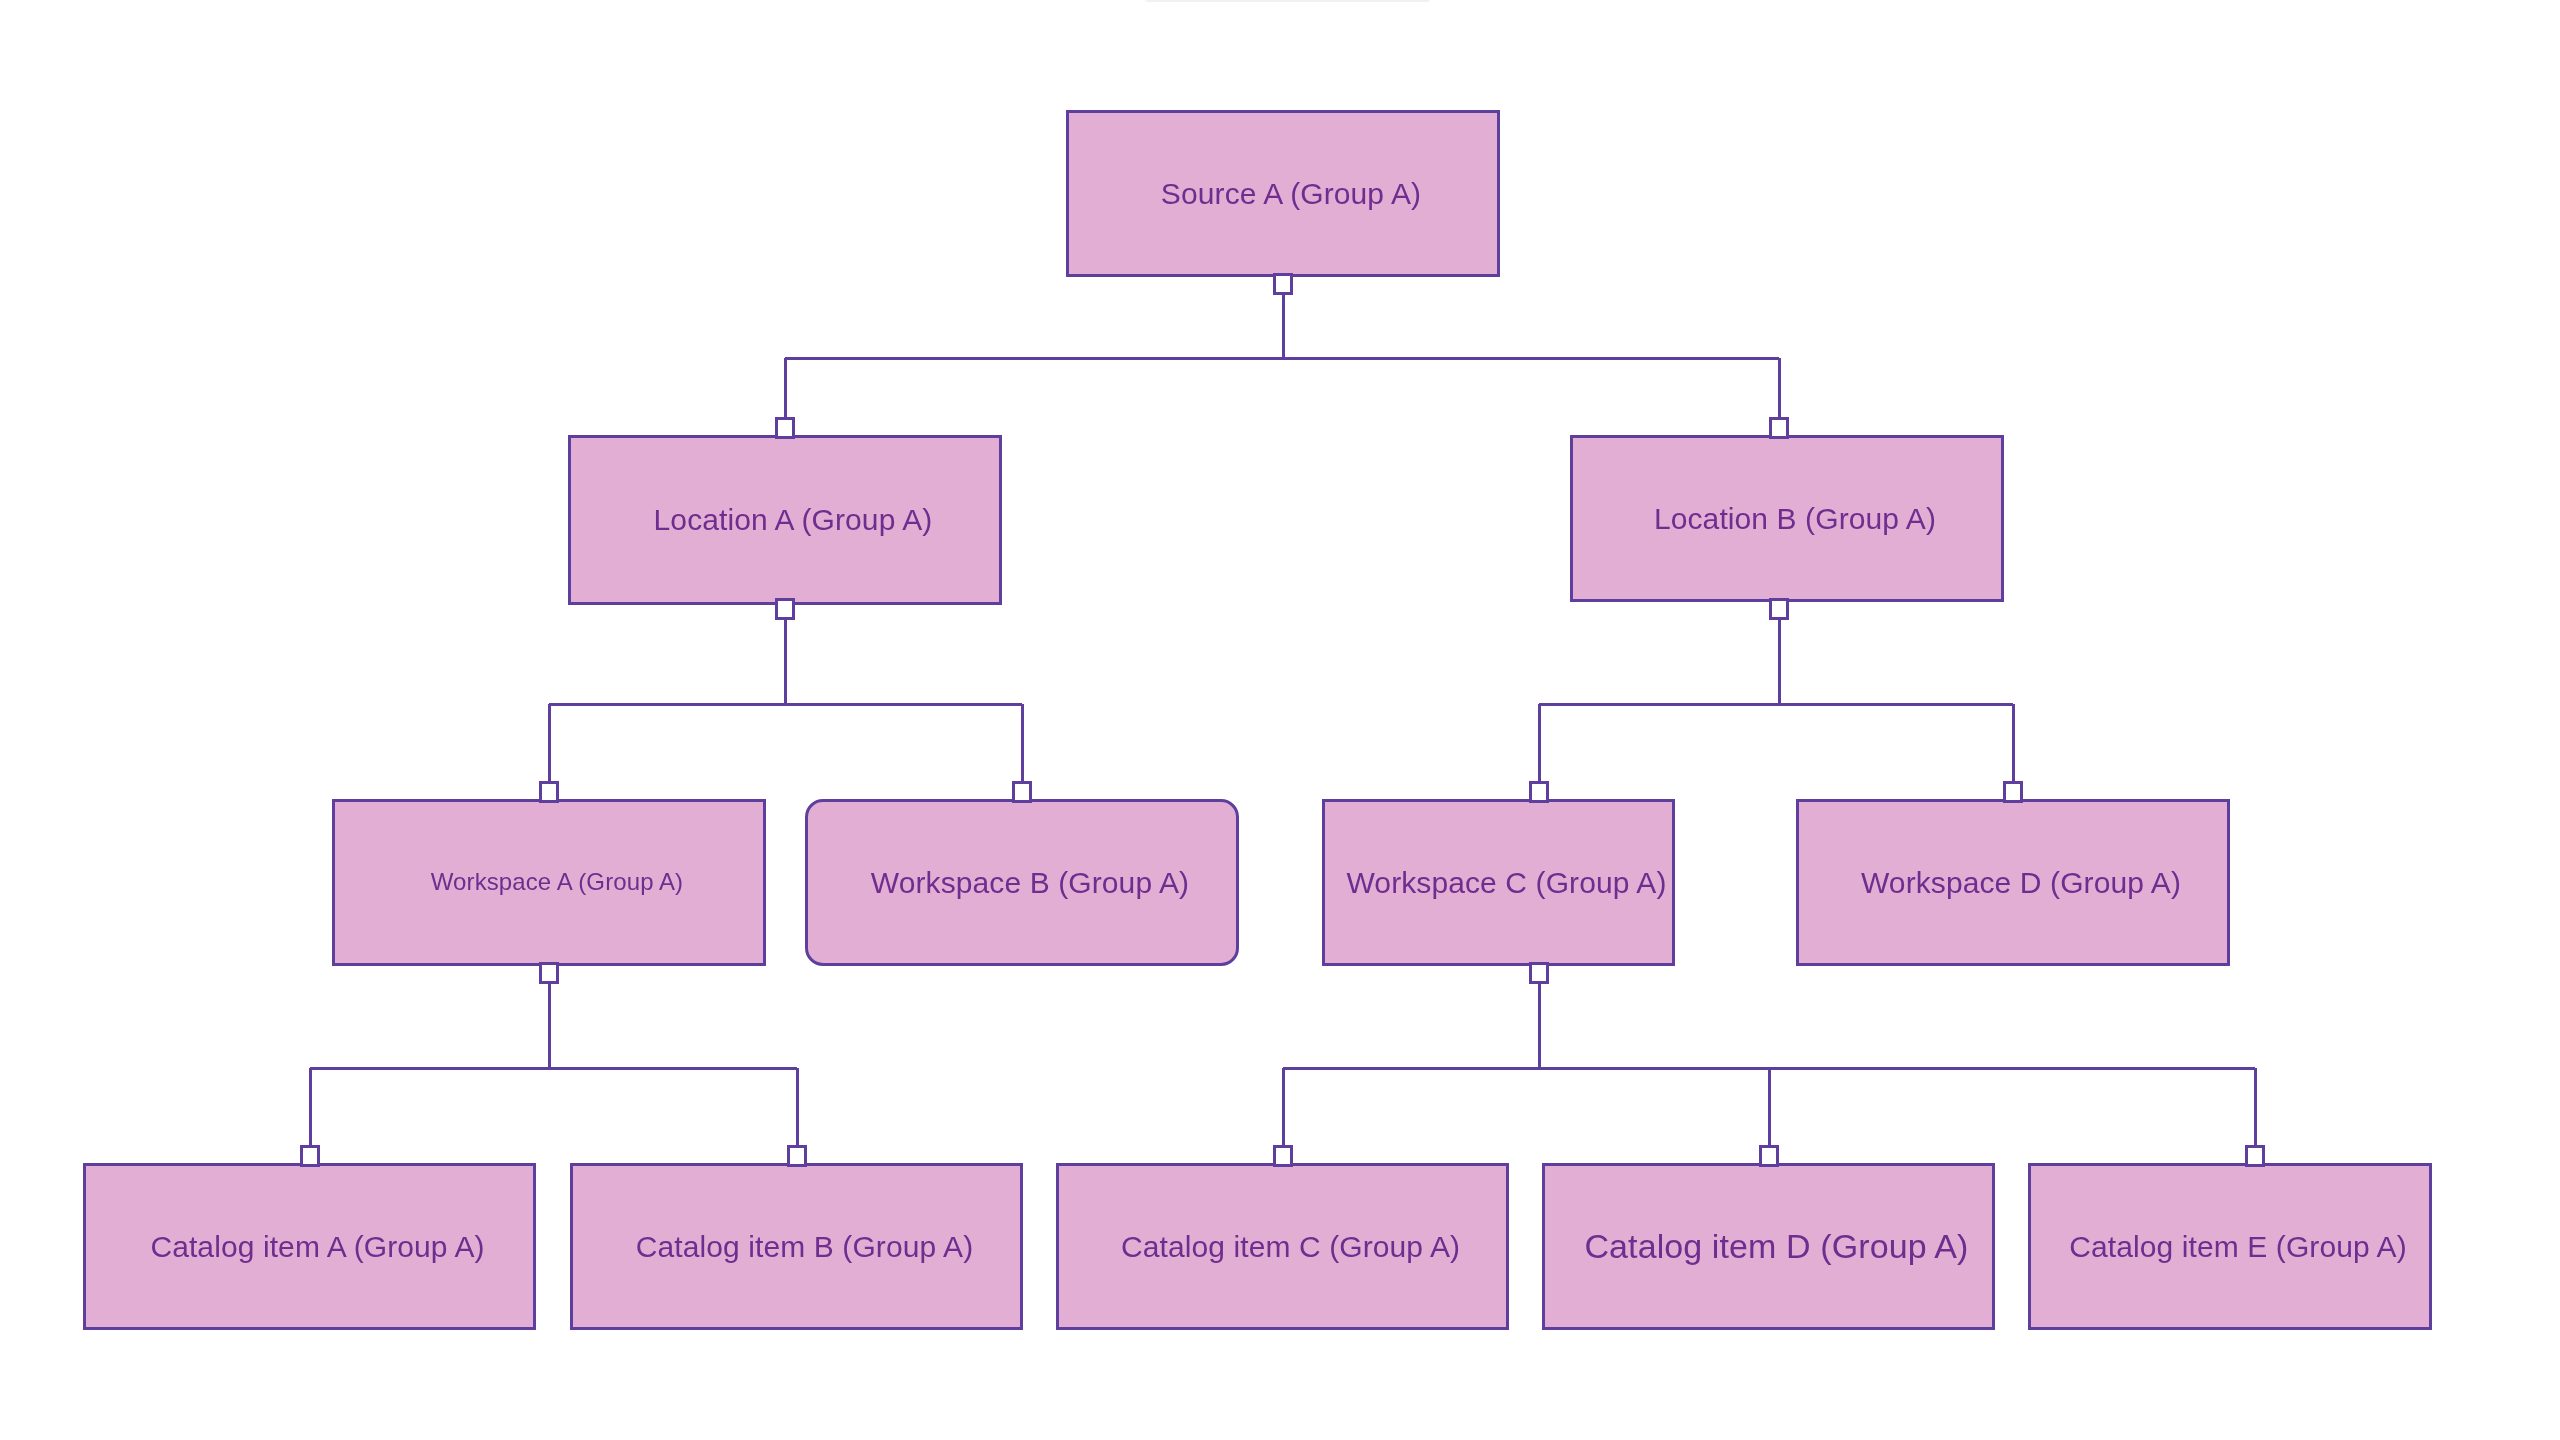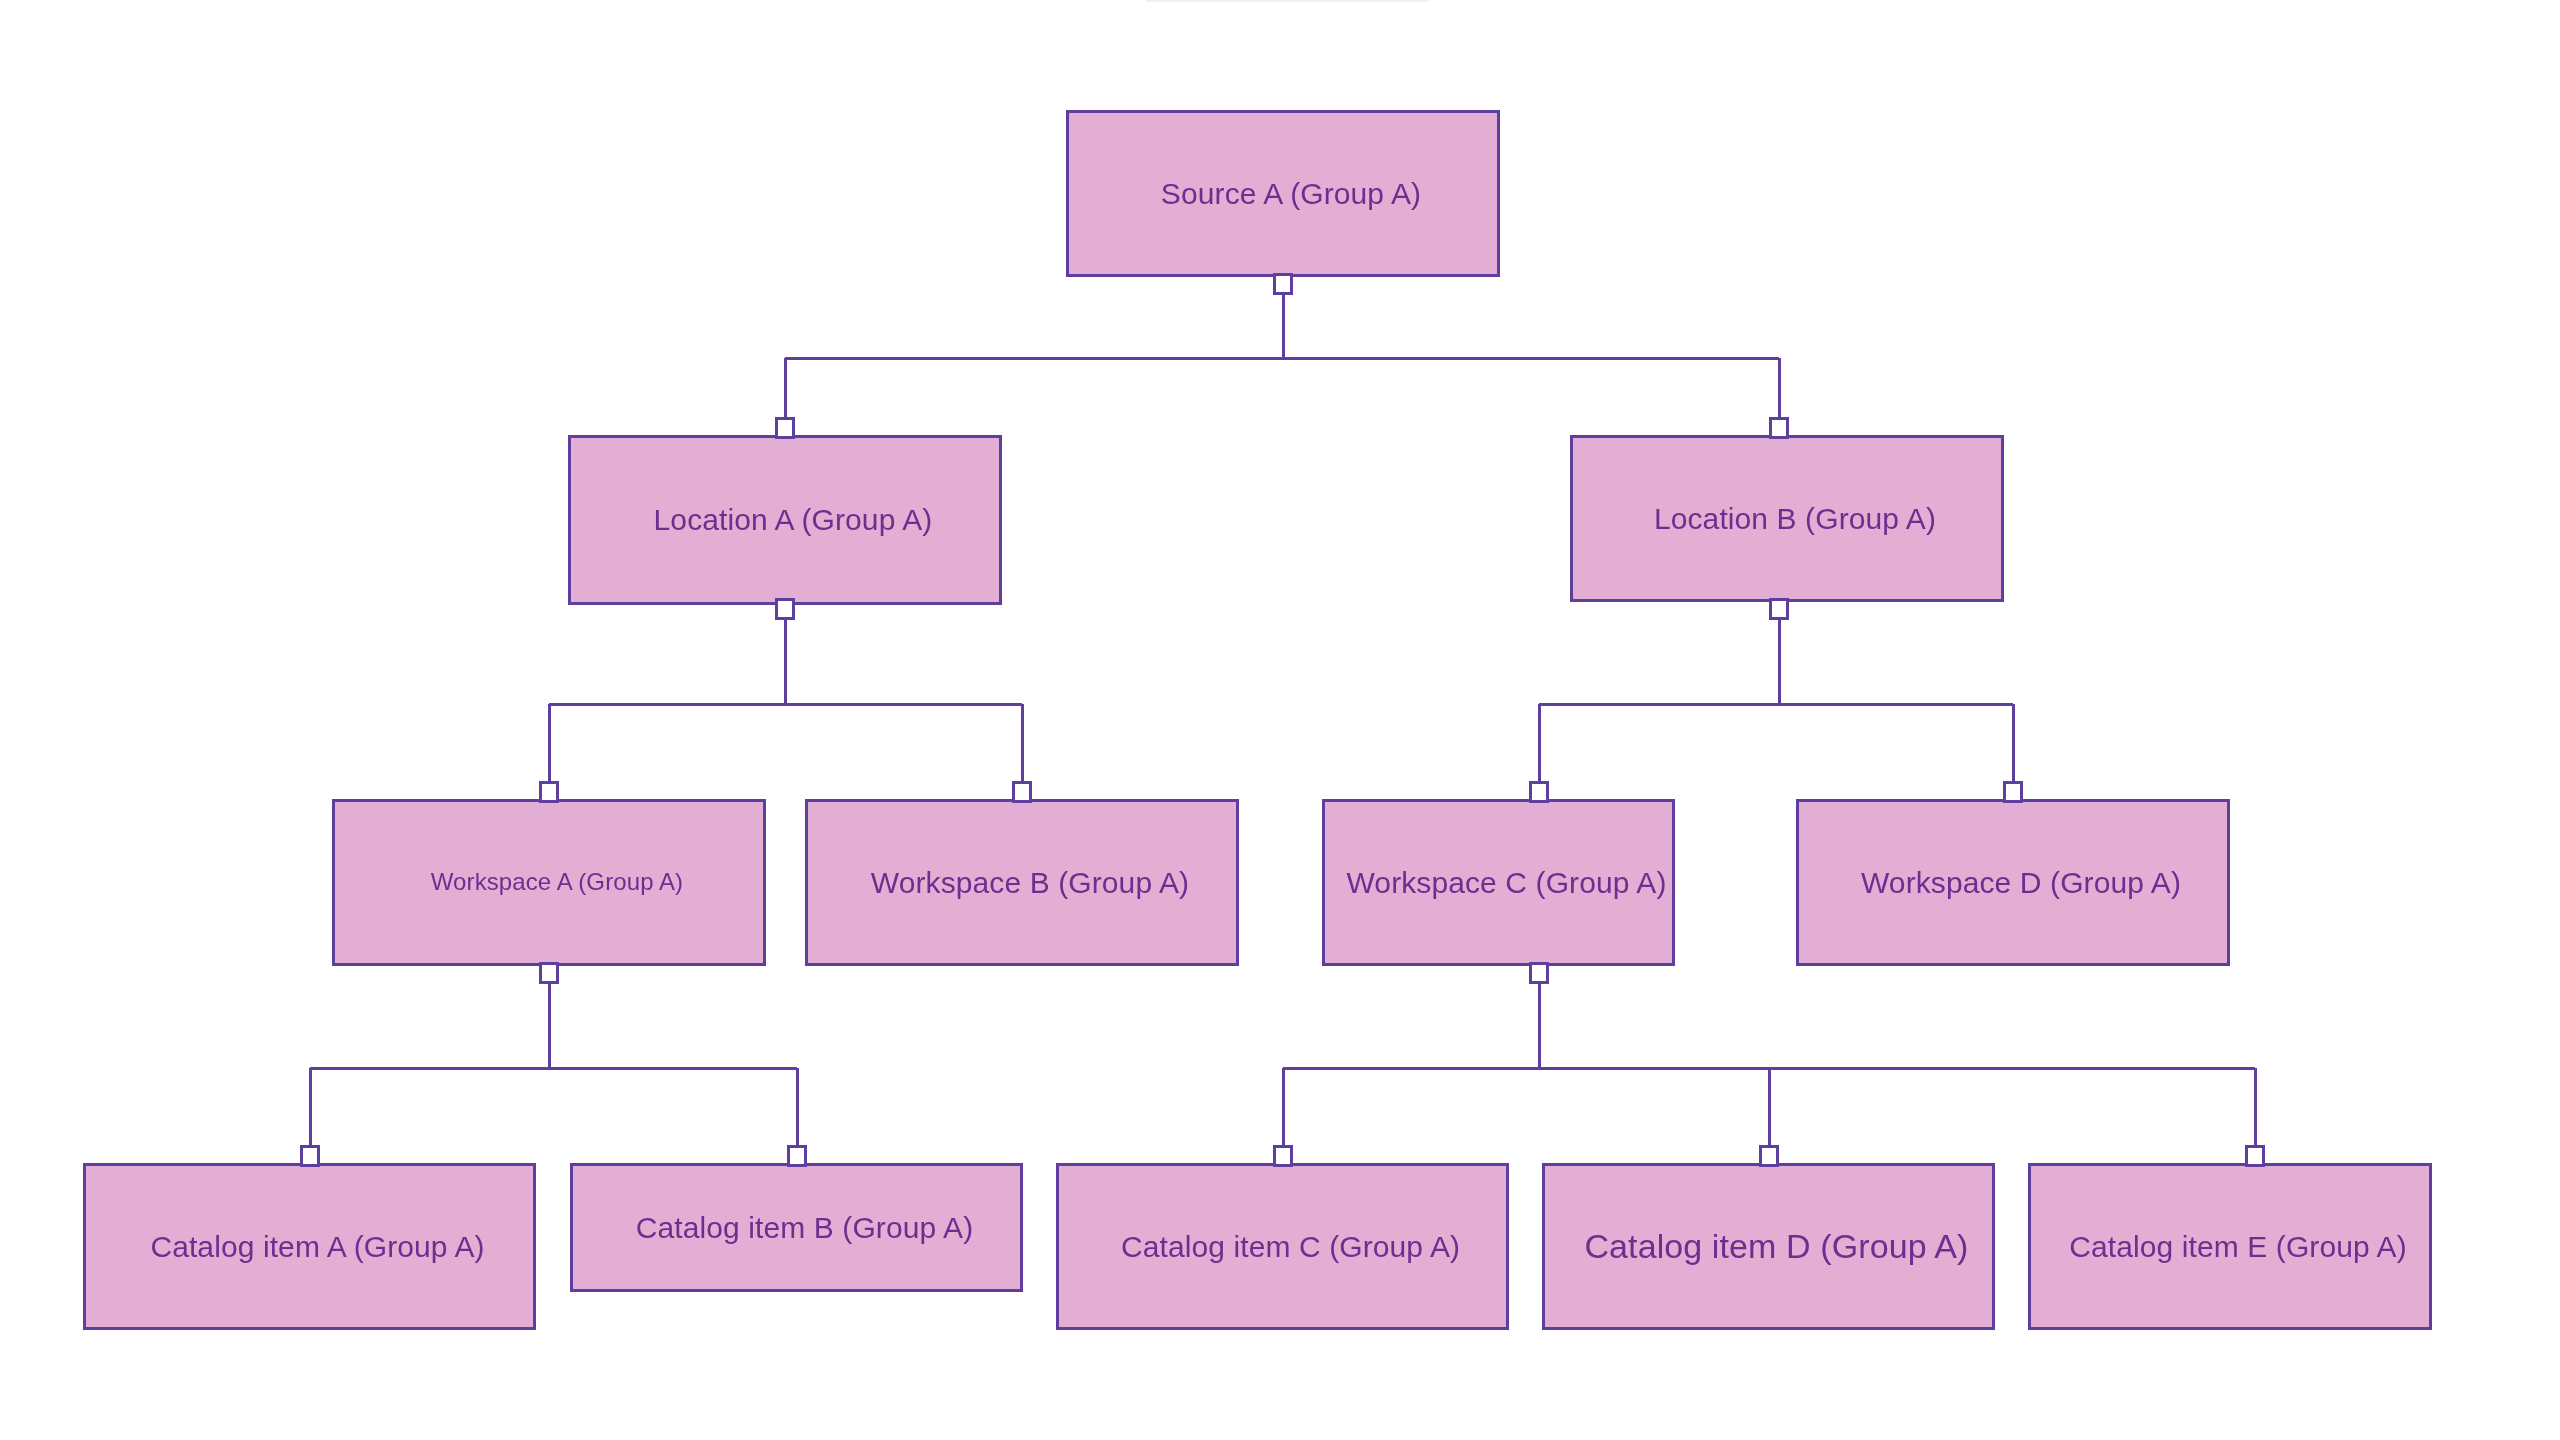--- a/index.html
+++ b/index.html
@@ -121,38 +121,38 @@
       <div class="node" style="left: 1562px; top: 435px; width: 434px; height: 167px; background: rgb(226, 174, 211); border-color: rgb(95, 63, 158); color: rgb(111, 45, 144); font-size: 30px; margin-left: 8px;">
         <span>Location B (Group A)</span>
       </div>
       <div class="port" style="left: 1769px; top: 417px; border-color: rgb(95, 63, 158); background: rgb(255, 255, 255);"></div>
       <div class="port" style="left: 1769px; top: 598px; border-color: rgb(95, 63, 158); background: rgb(255, 255, 255);"></div>
       <div class="node" style="left: 332px; top: 799px; width: 434px; height: 167px; background: rgb(226, 174, 211); border-color: rgb(95, 63, 158); color: rgb(111, 45, 144); font-size: 24px;">
         <span>Workspace A (Group A)</span>
       </div>
       <div class="port" style="left: 539px; top: 781px; border-color: rgb(95, 63, 158); background: rgb(255, 255, 255);"></div>
       <div class="port" style="left: 539px; top: 962px; border-color: rgb(95, 63, 158); background: rgb(255, 255, 255);"></div>
-      <div class="node" style="left: 805px; top: 799px; width: 434px; height: 167px; background: rgb(226, 174, 211); border-color: rgb(95, 63, 158); color: rgb(111, 45, 144); font-size: 30px;">
+      <div class="node" style="left: 805px; top: 799px; width: 434px; height: 167px; background: rgb(226, 174, 211); border-color: rgb(95, 63, 158); color: rgb(111, 45, 144); font-size: 30px; border-radius: 18px;">
         <span>Workspace B (Group A)</span>
       </div>
       <div class="port" style="left: 1012px; top: 781px; border-color: rgb(95, 63, 158); background: rgb(255, 255, 255);"></div>
       <div class="node" style="left: 1322px; top: 799px; width: 353px; height: 167px; background: rgb(226, 174, 211); border-color: rgb(95, 63, 158); color: rgb(111, 45, 144); font-size: 30px;">
         <span>Workspace C (Group A)</span>
       </div>
       <div class="port" style="left: 1529px; top: 781px; border-color: rgb(95, 63, 158); background: rgb(255, 255, 255);"></div>
       <div class="port" style="left: 1529px; top: 962px; border-color: rgb(95, 63, 158); background: rgb(255, 255, 255);"></div>
       <div class="node" style="left: 1796px; top: 799px; width: 434px; height: 167px; background: rgb(226, 174, 211); border-color: rgb(95, 63, 158); color: rgb(111, 45, 144); font-size: 30px;">
         <span>Workspace D (Group A)</span>
       </div>
       <div class="port" style="left: 2003px; top: 781px; border-color: rgb(95, 63, 158); background: rgb(255, 255, 255);"></div>
       <div class="node" style="left: 83px; top: 1163px; width: 453px; height: 167px; background: rgb(226, 174, 211); border-color: rgb(95, 63, 158); color: rgb(111, 45, 144); font-size: 30px;">
         <span>Catalog item A (Group A)</span>
       </div>
       <div class="port" style="left: 300px; top: 1145px; border-color: rgb(95, 63, 158); background: rgb(255, 255, 255);"></div>
-      <div class="node" style="left: 570px; top: 1163px; width: 453px; height: 129px; background: rgb(226, 174, 211); border-color: rgb(95, 63, 158); color: rgb(111, 45, 144); font-size: 30px;">
+      <div class="node" style="left: 570px; top: 1163px; width: 453px; height: 167px; background: rgb(226, 174, 211); border-color: rgb(95, 63, 158); color: rgb(111, 45, 144); font-size: 30px;">
         <span>Catalog item B (Group A)</span>
       </div>
       <div class="port" style="left: 787px; top: 1145px; border-color: rgb(95, 63, 158); background: rgb(255, 255, 255);"></div>
       <div class="node" style="left: 1056px; top: 1163px; width: 453px; height: 167px; background: rgb(226, 174, 211); border-color: rgb(95, 63, 158); color: rgb(111, 45, 144); font-size: 30px;">
         <span>Catalog item C (Group A)</span>
       </div>
       <div class="port" style="left: 1273px; top: 1145px; border-color: rgb(95, 63, 158); background: rgb(255, 255, 255);"></div>
       <div class="node" style="left: 1542px; top: 1163px; width: 453px; height: 167px; background: rgb(226, 174, 211); border-color: rgb(95, 63, 158); color: rgb(111, 45, 144); font-size: 34px; align-items: center;">
         <span>Catalog item D (Group A)</span>
       </div>

